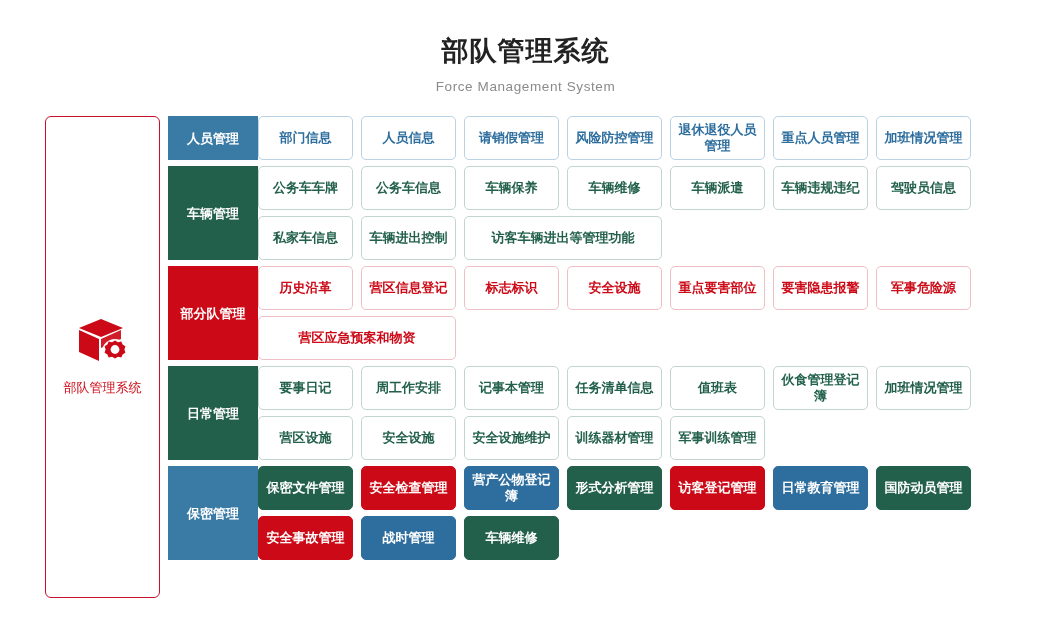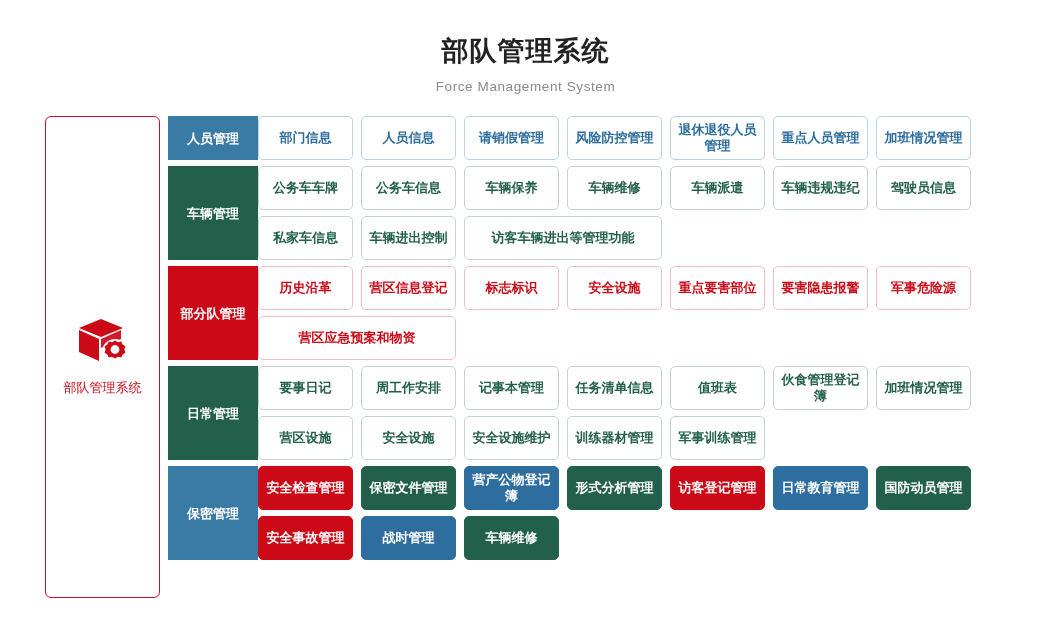--- a/index.html
+++ b/index.html
@@ -241,22 +241,22 @@
               <div class="item green">安全设施维护</div>
               <div class="item green">训练器材管理</div>
               <div class="item green">军事训练管理</div>
             </div>
           </div>
         </div>
         <div class="cat-row">
           <div class="cat-cell blue">保密管理</div>
           <div class="items-area">
             <div class="item-row">
+              <div class="item fill-green">保密文件管理</div>
               <div class="item fill-red">安全检查管理</div>
-              <div class="item fill-green">保密文件管理</div>
               <div class="item fill-blue">营产公物登记簿</div>
               <div class="item fill-green">形式分析管理</div>
               <div class="item fill-red">访客登记管理</div>
               <div class="item fill-blue">日常教育管理</div>
               <div class="item fill-green">国防动员管理</div>
             </div>
             <div class="item-row">
               <div class="item fill-red">安全事故管理</div>
               <div class="item fill-blue">战时管理</div>
               <div class="item fill-green">车辆维修</div>

